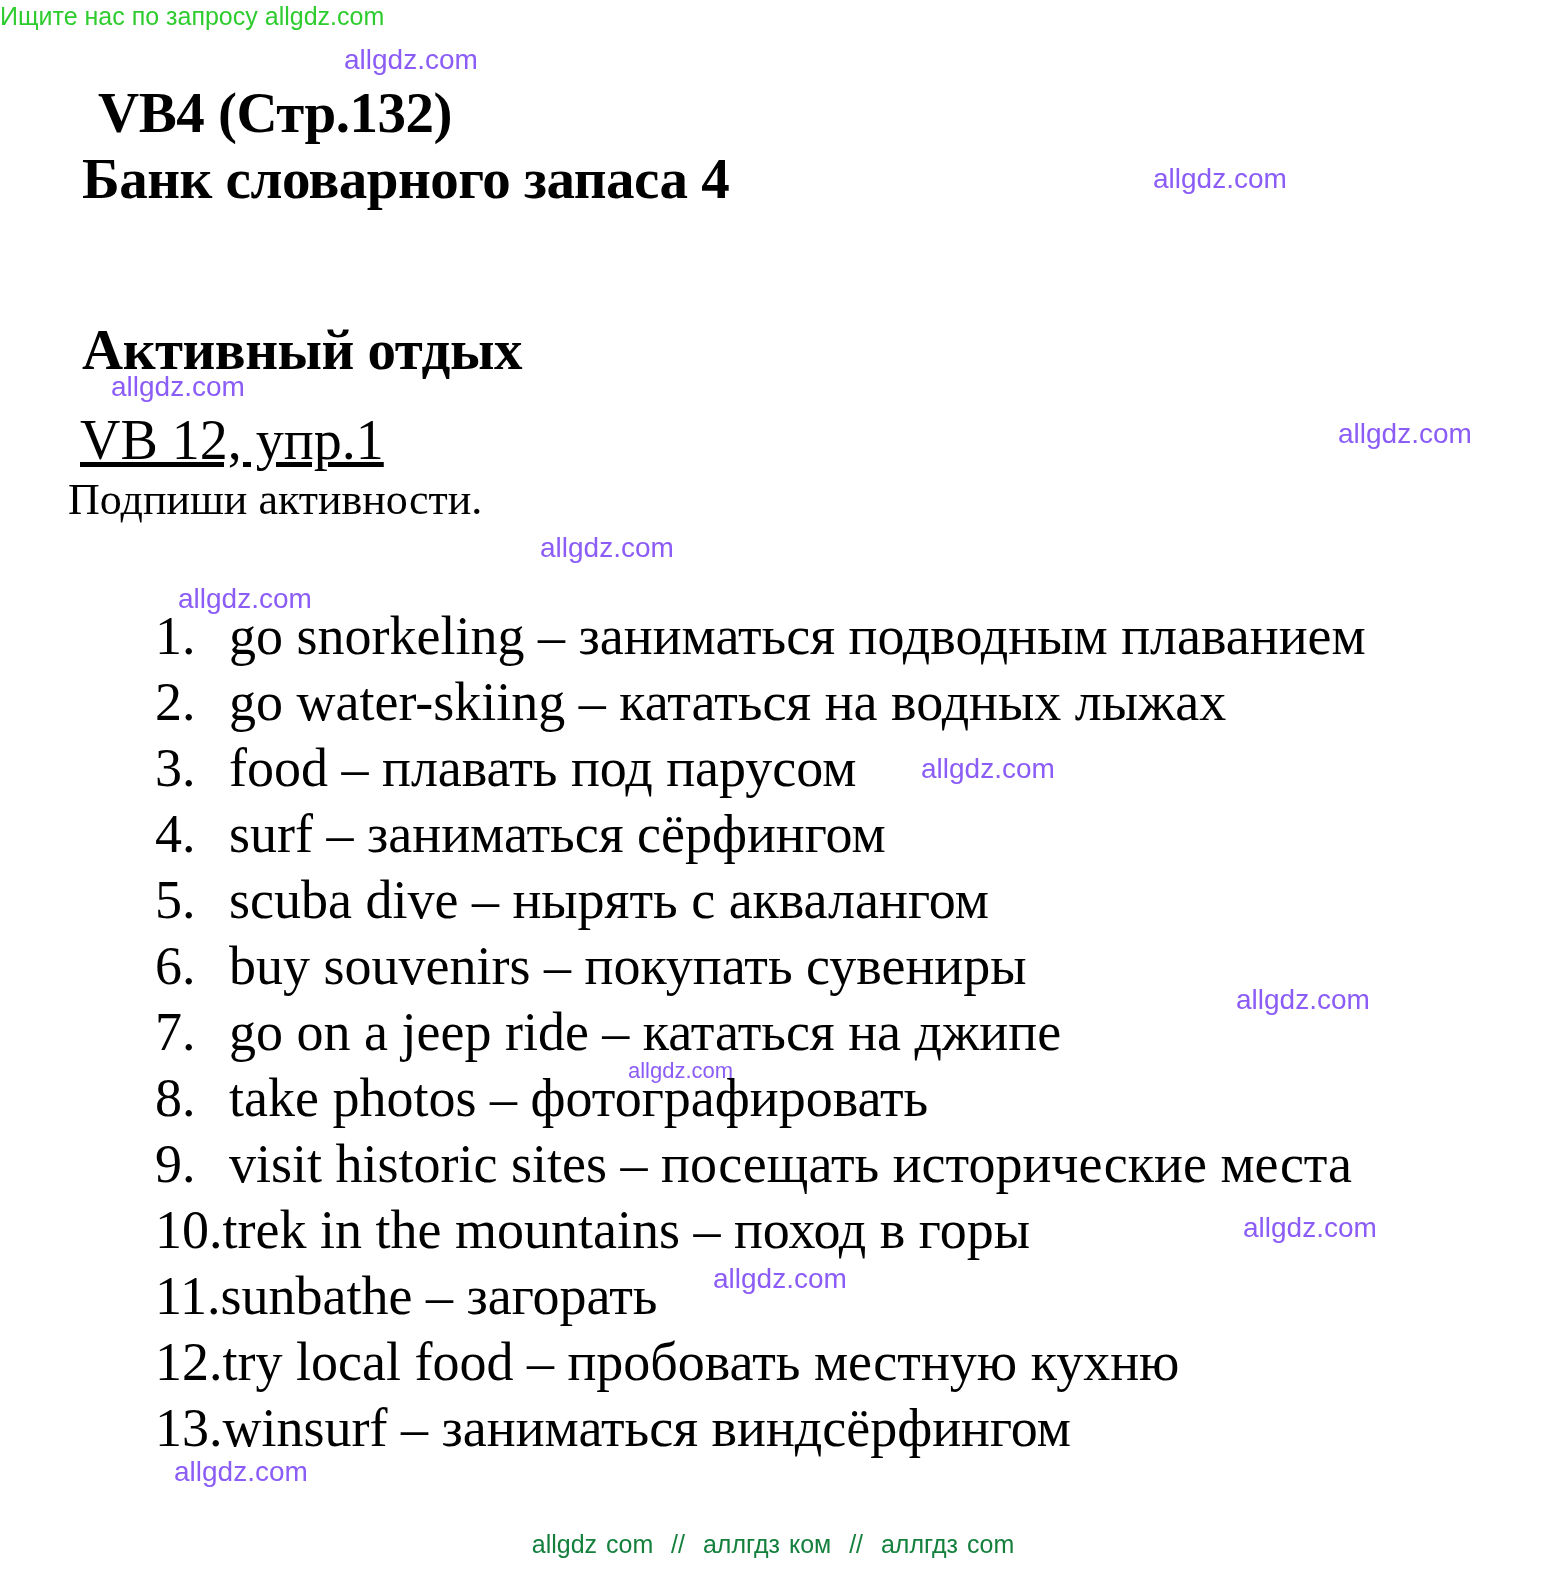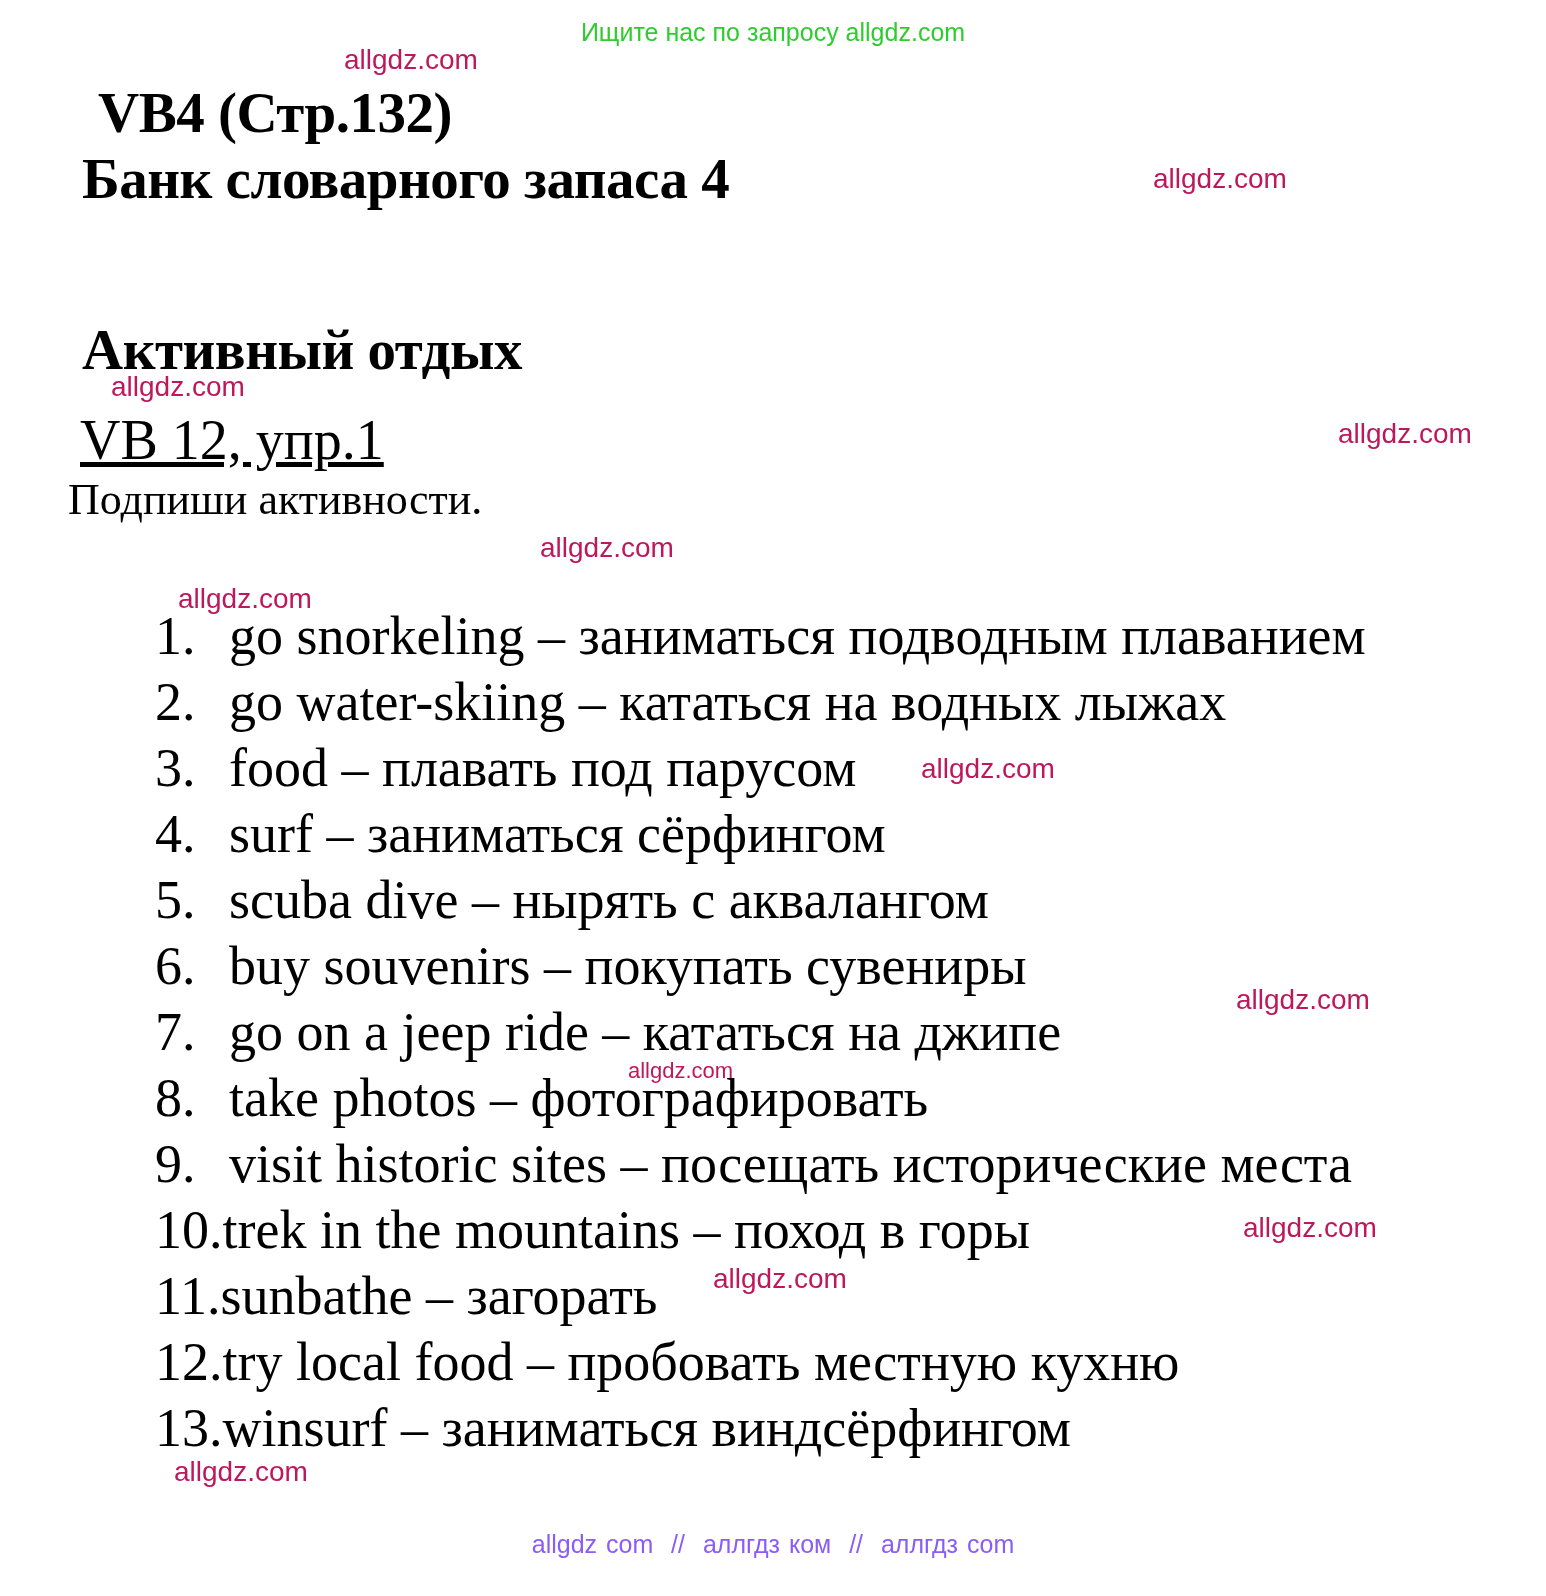--- a/index.html
+++ b/index.html
@@ -11,30 +11,29 @@
       width: 1546px;
       height: 1596px;
       position: relative;
       overflow: hidden;
       font-family: "Liberation Serif", serif;
       color: #000;
     }
     .abs { position: absolute; white-space: nowrap; }
     .top-banner {
       left: 0; right: 0; top: 2px;
-      text-align: center;
+      text-align: left;
       font-family: "Liberation Sans", sans-serif;
       font-size: 25px;
       color: #2ecc2e;
-      margin-top: 16px;
     }
     .wm {
       font-family: "Liberation Sans", sans-serif;
       font-size: 28px;
-      color: #be185d;
+      color: #8b5cf6;
     }
     .wm-small { font-size: 22px; }
     .h-title {
       left: 98px; top: 80px;
       font-size: 57px;
       font-weight: bold;
       letter-spacing: -0.5px;
     }
     .h-subtitle {
       left: 82px; top: 146px;
@@ -75,21 +74,21 @@
     .vocab-num {
       display: inline-block;
       width: 74px;
     }
     .vocab-num.wide { width: auto; }
     .footer {
       left: 0; right: 0; top: 1530px;
       text-align: center;
       font-family: "Liberation Sans", sans-serif;
       font-size: 25px;
-      color: #8b5cf6;
+      color: #15803d;
       word-spacing: 2px;
     }
   </style>
 </head>
 <body>
 
 <div class="abs top-banner">Ищите нас по запросу allgdz.com</div>
 
 <div class="abs wm" style="left:344px; top:44px;">allgdz.com</div>
 <div class="abs wm" style="left:1153px; top:163px;">allgdz.com</div>

